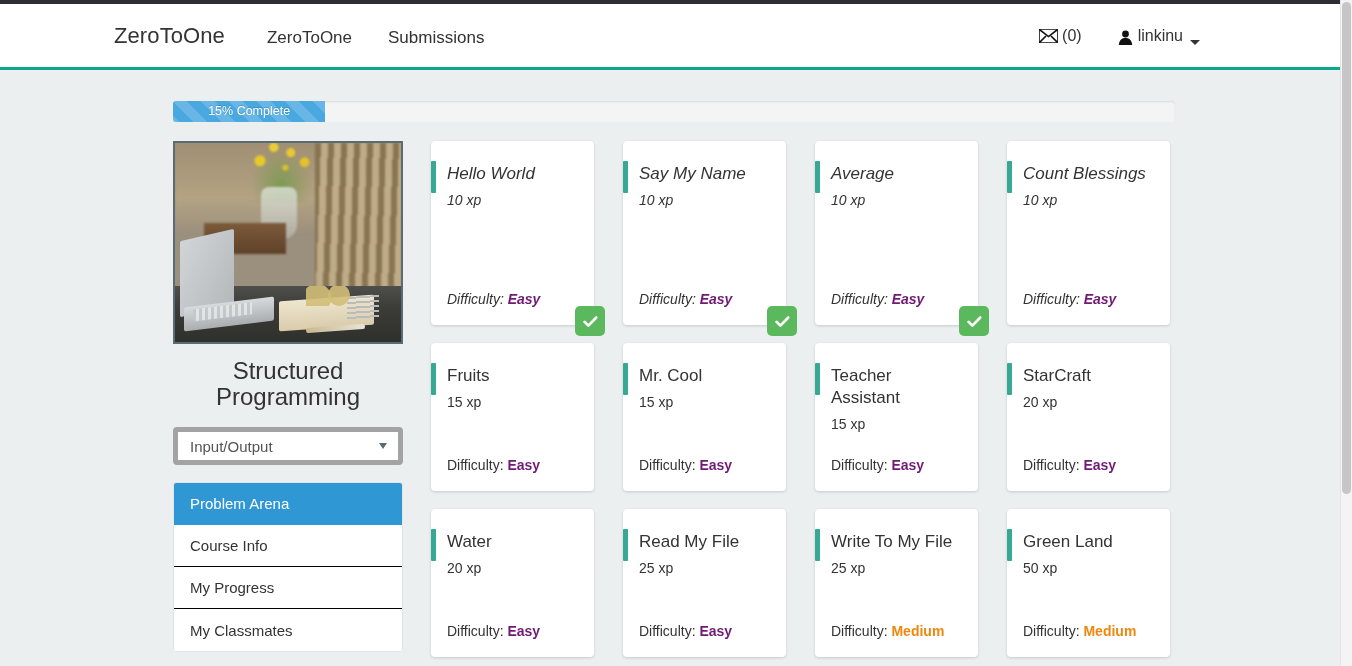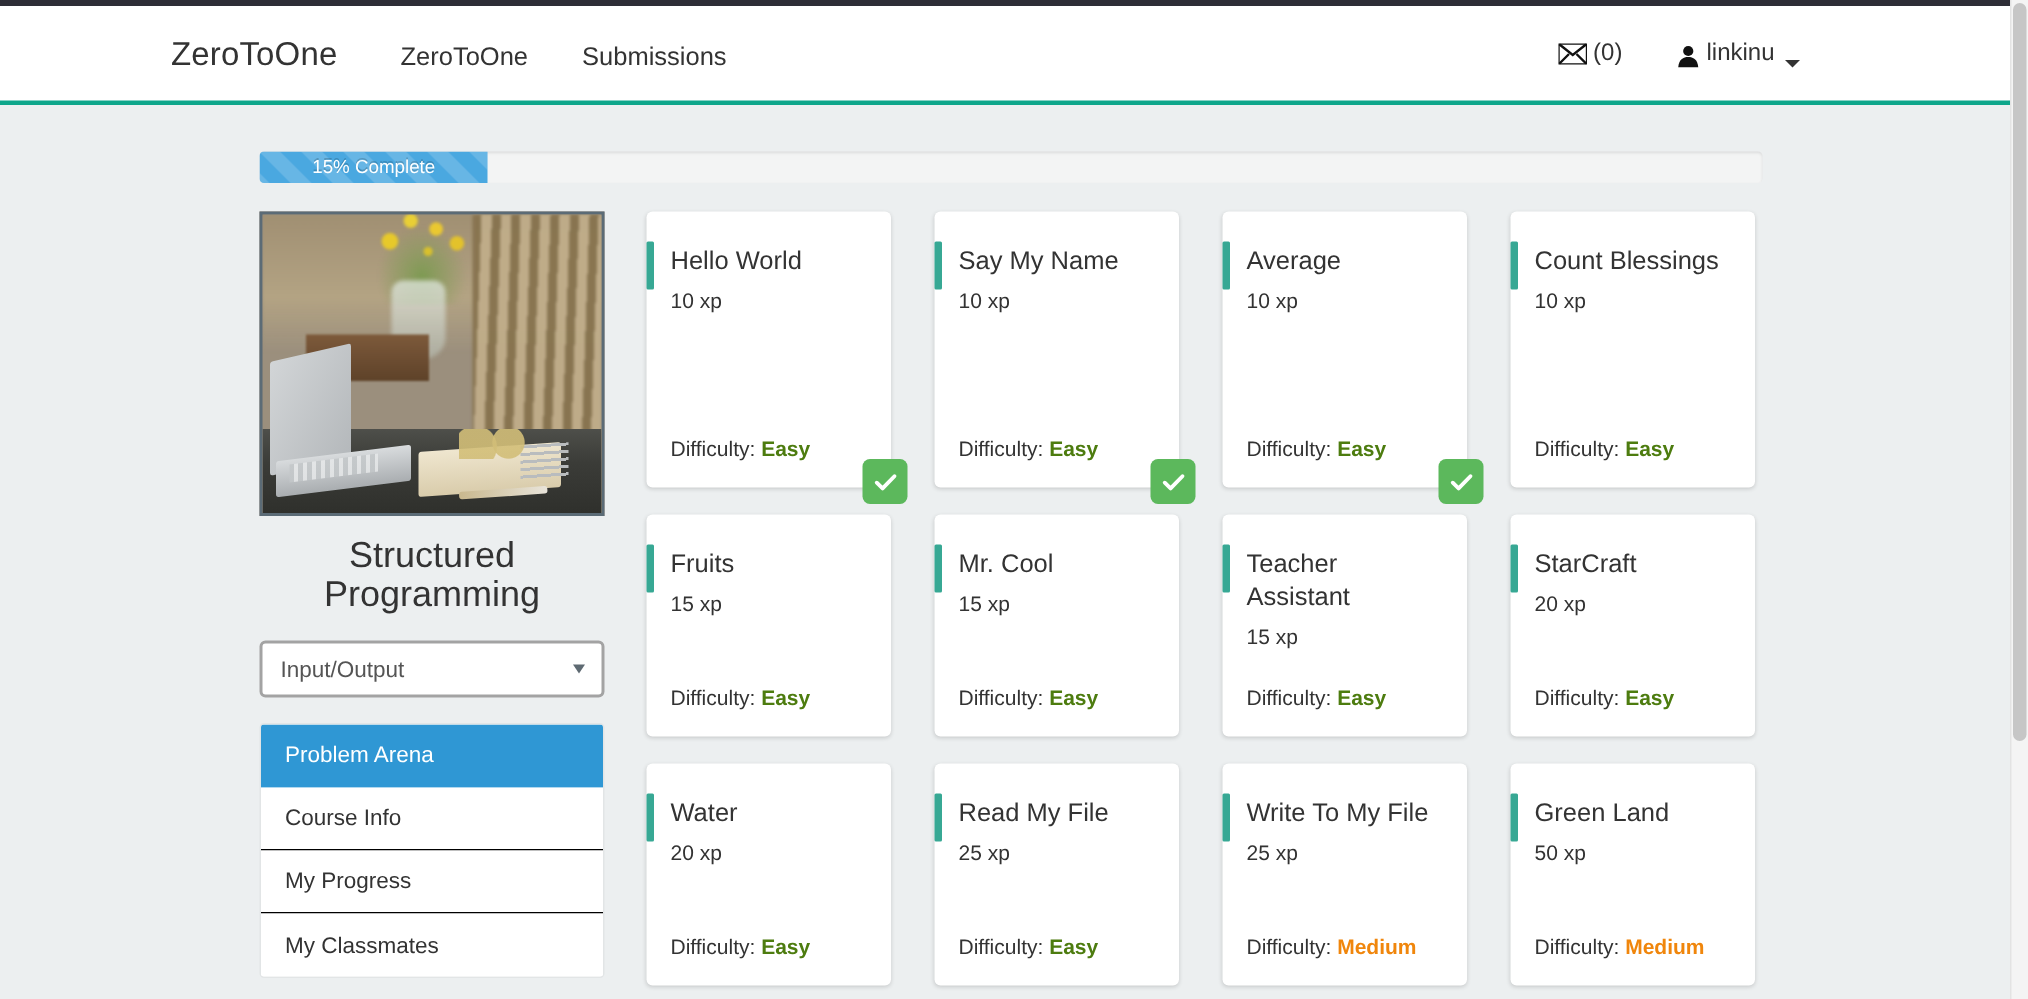--- a/index.html
+++ b/index.html
@@ -256,21 +256,21 @@
     line-height: 26px;
     color: #333;
     font-weight: 400;
   }
 
   .select-box {
     margin-top: 17px;
     width: 230px;
     height: 38px;
     background: #fff;
-    border: 2px solid #a3a3a3;
+    border: 5px solid #a3a3a3;
     border-radius: 4px;
     display: flex;
     align-items: center;
     padding: 0 12px;
     cursor: pointer;
     position: relative;
   }
   .select-value {
     font-size: 15px;
     color: #555;
@@ -328,21 +328,21 @@
     margin-right: 29px;
     margin-bottom: 18px;
     position: relative;
     padding: 22px 16px 18px 16px;
     display: flex;
     flex-direction: column;
     cursor: pointer;
   }
   .card:nth-child(4n) { margin-right: 0; }
 
-  .card.h1 { height: 184px; }   
+  .card.h1 { height: 184px; font-style: italic; }   
   .card.h2 { height: 148px; }   
   .card.h3 { height: 148px; }
 
   .accent {
     position: absolute;
     left: 0;
     top: 20px;
     width: 5px;
     height: 32px;
     background: #37a894;
@@ -359,21 +359,21 @@
   .card-xp {
     font-size: 14px;
     color: #333;
   }
   .card-diff {
     margin-top: auto;
     font-size: 14px;
     color: #333;
     white-space: nowrap;
   }
-  .diff-easy { color: #4d7c0f; font-weight: bold; }
+  .diff-easy { color: #701a75; font-weight: bold; }
   .diff-medium { color: #f0860c; font-weight: bold; }
 
   .check-badge {
     position: absolute;
     right: -11px;
     bottom: -11px;
     width: 30px;
     height: 30px;
     background: #5cb85c;
     border-radius: 5px;

